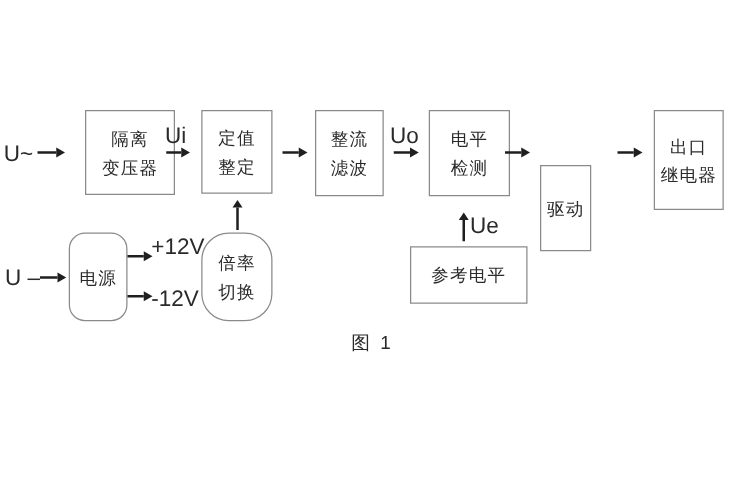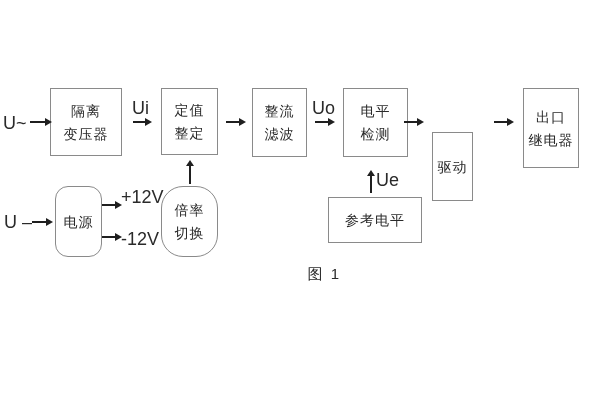--- a/index.html
+++ b/index.html
@@ -16,21 +16,21 @@
   }
   .stage{position:absolute;left:0;top:0;width:600px;height:400px;}
 
   
   .box{
     position:absolute;border:1.5px solid var(--line);background:#fff;
     display:flex;flex-direction:column;align-items:center;justify-content:center;
     box-sizing:border-box;gap:9px;
   }
   .box .bl{font-size:14px;line-height:1;letter-spacing:1px;white-space:nowrap;}
-  .b-isolation {left:50px; top:88px; width:72px; height:68px;}
+  .b-isolation {left:68px; top:88px; width:72px; height:68px;}
   .b-setpoint  {left:161px;top:88px; width:57px; height:67px;}
   .b-rectifier {left:252px;top:88px; width:55px; height:69px;}
   .b-level     {left:343px;top:88px; width:65px; height:69px;}
   .b-driver    {left:432px;top:88px; width:41px; height:69px;margin-top:44px;}
   .b-relay     {left:523px;top:88px; width:56px; height:80px;}
   .b-power     {left:55px; top:186px;width:47px; height:71px;border-radius:13px;}
   .b-ratio     {left:161px;top:186px;width:57px; height:71px;border-radius:22px;}
   .b-reference {left:328px;top:197px;width:94px; height:46px;}
 
   
@@ -64,21 +64,21 @@
   .lbl{position:absolute;font-size:18px;line-height:16px;white-space:nowrap;}
   .l-uac {left:3px;  top:115px;}
   .l-ui  {left:132px;top:100px;}
   .l-uo  {left:312px;top:100px;}
   .l-ue  {left:376px;top:172px;}
   .l-udc {left:4px;  top:214px;}
   .l-p12 {left:121px;top:189px;}
   .l-n12 {left:121px;top:231px;}
 
   .caption{
-    position:absolute;left:281px;top:265px;width:60px;text-align:right;
+    position:absolute;left:281px;top:265px;width:60px;text-align:left;
     font-size:15px;letter-spacing:2px;
   }
 </style>
 </head>
 <body>
 
 <div class="stage">
 
   <div class="box b-isolation">
     <span class="bl">隔离</span>

